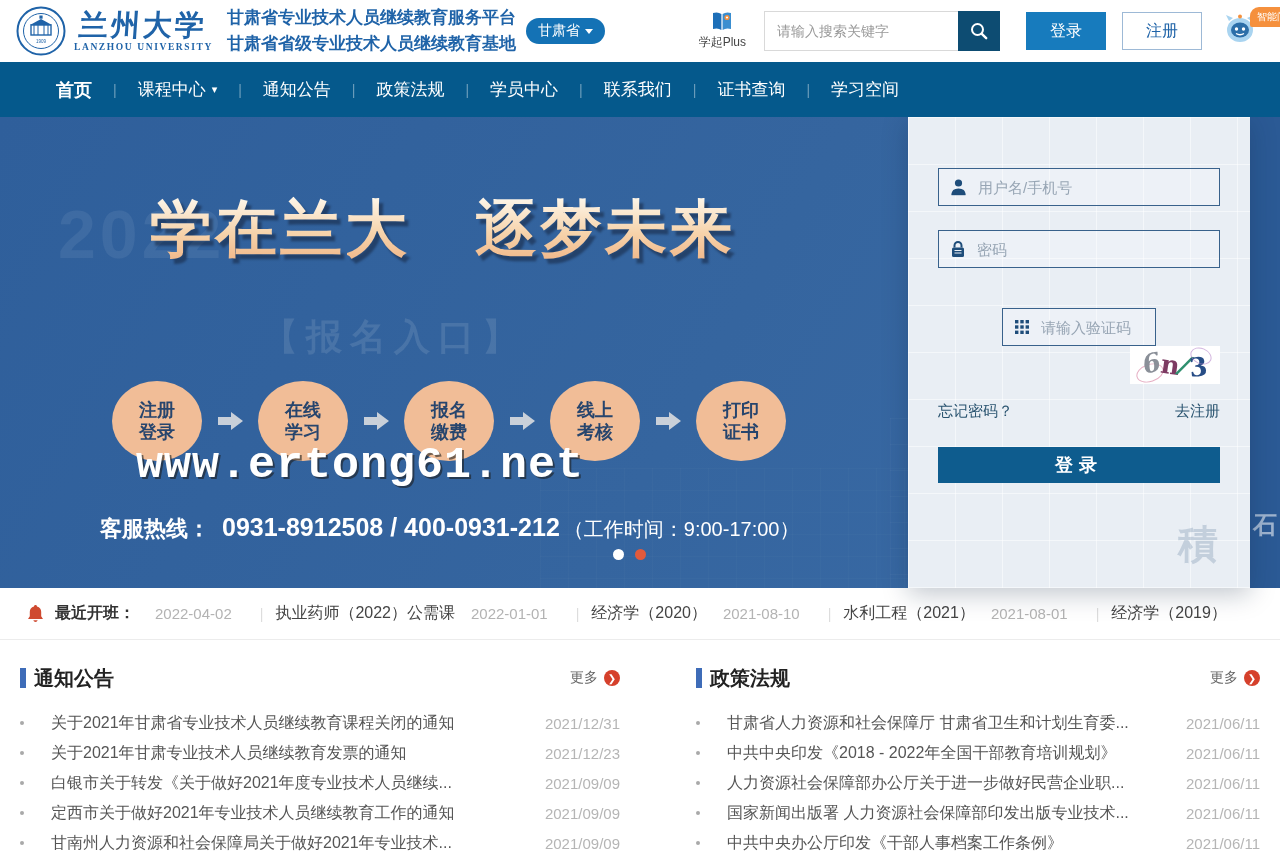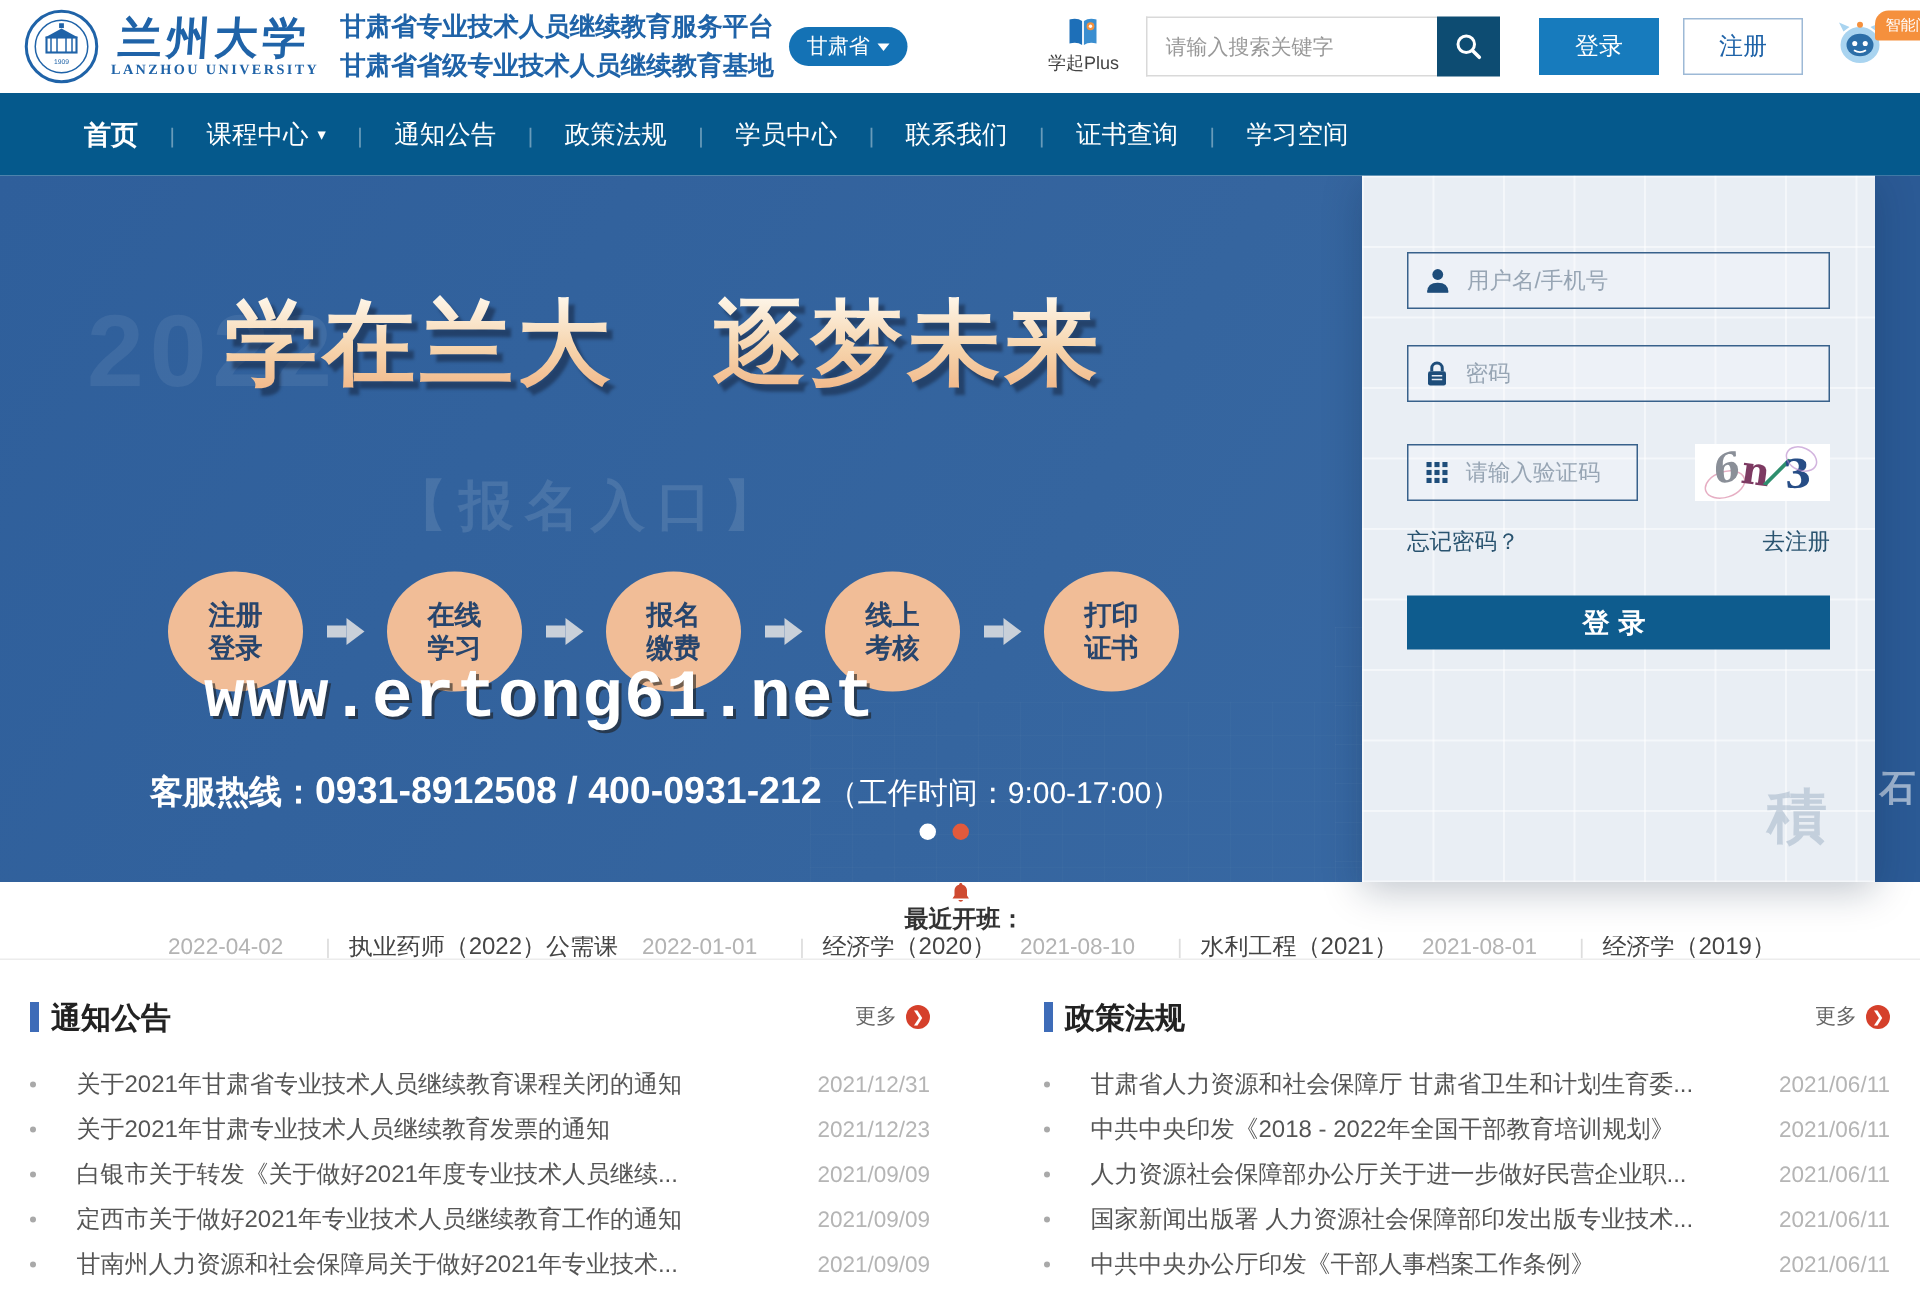--- a/index.html
+++ b/index.html
@@ -47,21 +47,21 @@
   .steps { position:absolute; left:112px; top:264px; list-style:none; display:flex; align-items:center; }
   .step-circle { width:90px; height:80px; border-radius:50%; background:#f1bd97; display:flex; flex-direction:column; align-items:center; justify-content:center; color:#27456d; font-size:18px; font-weight:bold; line-height:1.25; }
   .step-group { display:flex; align-items:center; }
   .step-arrow { display:flex; align-items:center; width:56px; justify-content:center; }
   .step-arrow .bar { width:13px; height:8px; background:#c9d0d9; }
   .step-arrow .tri { width:0; height:0; border-left:12px solid #c9d0d9; border-top:9px solid transparent; border-bottom:9px solid transparent; }
   .step-group:last-child .step-arrow { display:none; }
   .watermark { position:absolute; left:136px; top:323px; font-family:"Liberation Mono","DejaVu Sans Mono",monospace; font-size:45px; font-weight:bold; color:#fff; letter-spacing:1px; text-shadow:2px 2px 0 rgba(30,30,30,.6); white-space:nowrap; }
   .hotline { position:absolute; left:100px; top:396px; display:flex; align-items:baseline; color:#fff; white-space:nowrap; }
   .hotline .lab { font-size:22px; font-weight:bold; }
-  .hotline .num { font-size:25px; font-weight:bold; }
+  .hotline .num { font-size:25px; font-weight:bold; margin-left:12px; }
   .hotline .time { font-size:20px; margin-left:4px; }
   .dots { position:absolute; left:613px; top:432px; display:flex; gap:11px; }
   .dot-item { width:11px; height:11px; border-radius:50%; cursor:pointer; }
   .dot-white { background:#ffffff; }
   .dot-orange { background:#e25a3c; }
   .hero-strip { position:absolute; right:0; top:0; width:30px; height:100%; background:#2b5a95; }
   .hero-strip .shi { position:absolute; left:3px; top:392px; font-family:"DejaVu Serif",serif; font-size:24px; color:rgba(255,255,255,.55); font-weight:bold; }
   .hero-grid { position:absolute; right:30px; bottom:0; width:360px; height:170px; opacity:.55;
     background-image:linear-gradient(rgba(255,255,255,.05) 1px,transparent 1px),linear-gradient(90deg,rgba(255,255,255,.05) 1px,transparent 1px); background-size:34px 26px; }
   .hero-grid2 { position:absolute; left:540px; bottom:0; width:380px; height:120px; opacity:.5;
@@ -69,36 +69,36 @@
 
   
   .login-panel { position:absolute; left:908px; top:117px; width:342px; height:471px; background:#e9eef4; z-index:4;
     background-image:linear-gradient(rgba(255,255,255,.5) 1px,transparent 1px),linear-gradient(90deg,rgba(255,255,255,.5) 1px,transparent 1px); background-size:47px 47px;
     box-shadow:0 6px 24px rgba(10,30,60,.25); padding:51px 30px 0 30px; }
   .login-panel .faint-ji { position:absolute; left:270px; top:400px; font-family:"DejaVu Serif",serif; font-size:40px; color:rgba(110,135,165,.30); font-weight:bold; }
   .field { height:38px; border:1px solid #38618b; display:flex; align-items:center; padding:0 11px; gap:11px; background:rgba(252,253,255,.25); }
   .field + .field { margin-top:24px; }
   .field input { flex:1; border:none; background:transparent; outline:none; font-size:15px; color:#333; min-width:0; }
   .field input::placeholder { color:#97a5b4; }
-  .captcha-row { display:flex; margin-top:28px; align-items:center; }
+  .captcha-row { display:flex; margin-top:40px; align-items:center;flex-direction:column; }
   .captcha-row .field { width:154px; margin-top:0; flex:0 0 auto; }
   .captcha-box { width:90px; height:38px; background:#fff; margin-left:auto; position:relative; display:flex; align-items:center; justify-content:center; cursor:pointer; overflow:hidden; }
   .captcha-box::before { content:""; position:absolute; left:6px; top:18px; width:26px; height:16px; border:1px solid rgba(220,140,170,.7); border-radius:50%; transform:rotate(-18deg); }
   .captcha-box::after { content:""; position:absolute; right:8px; top:2px; width:20px; height:14px; border:1px solid rgba(180,130,200,.6); border-radius:50%; transform:rotate(24deg); }
   .captcha-box span { font-size:26px; font-weight:bold; font-family:"DejaVu Serif",serif; line-height:1; }
   .cc1 { color:#8a8f98; transform:rotate(-14deg) translateY(-2px); font-style:italic; }
   .cc2 { color:#7d3a62; transform:rotate(8deg); }
   .cc3 { color:#2e8f6e; transform:rotate(18deg); font-style:italic; }
   .cc4 { color:#274d86; transform:rotate(-6deg) translateY(2px); }
   .login-links { display:flex; justify-content:space-between; margin-top:18px; font-size:15px; color:#29536f; }
   .login-links span { cursor:pointer; }
   .login-submit { margin-top:26px; width:100%; height:36px; background:#0e5c8e; color:#fff; border:none; font-size:18px; font-weight:bold; letter-spacing:6px; cursor:pointer; }
 
   
-  .ticker { height:52px; display:flex; align-items:center; background:#fff; border-bottom:1px solid #ececec; padding:0 26px; white-space:nowrap; overflow:hidden;flex-direction:column; }
+  .ticker { height:52px; display:flex; align-items:center; background:#fff; border-bottom:1px solid #ececec; padding:0 26px; white-space:nowrap; overflow:hidden; }
   .ticker-label { font-size:16px; font-weight:bold; color:#333; margin:0 4px 0 10px; }
   .ticker-items { display:flex; align-items:center; overflow:hidden; }
   .t-date { color:#b3b3b3; font-size:15px; margin:0 16px; }
   .t-sep { color:#ddd; font-size:14px; margin:0 12px; }
   .t-name { color:#444; font-size:16px; }
 
   
   .content { display:flex; gap:76px; padding:24px 20px 0 20px; }
   .col-left { width:600px; flex:0 0 auto; }
   .col-right { width:564px; flex:0 0 auto; }

